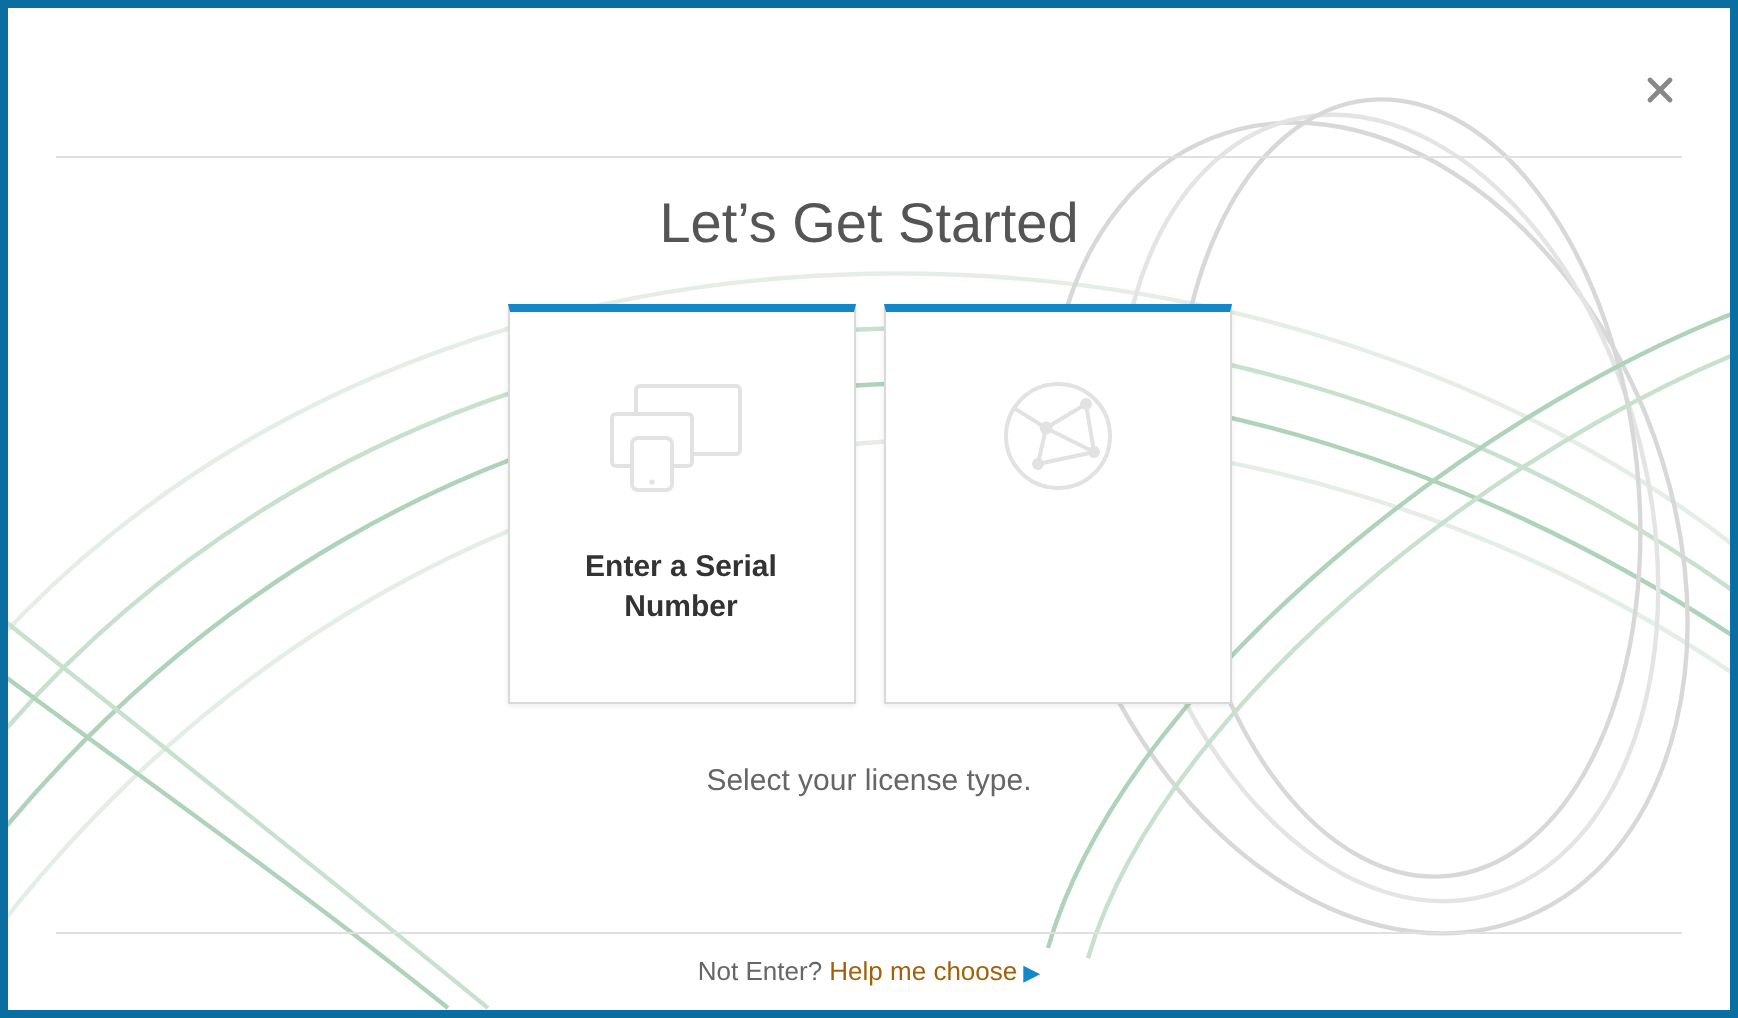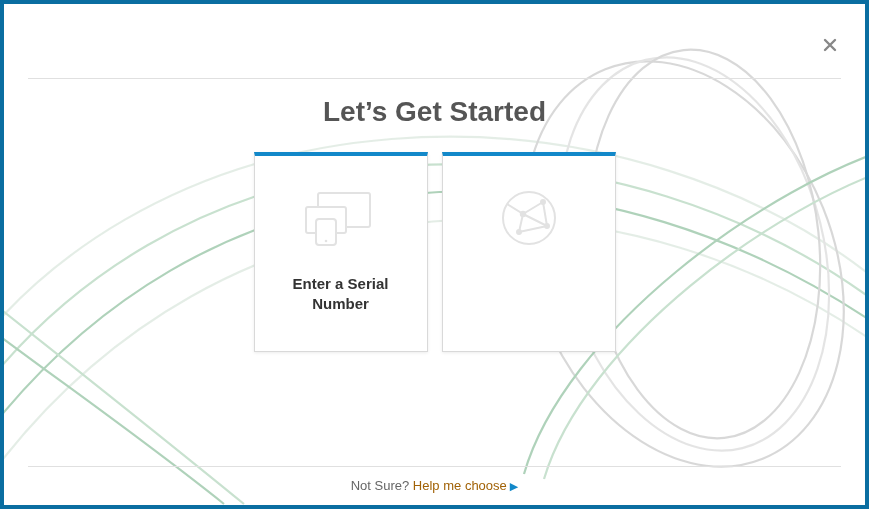--- a/index.html
+++ b/index.html
@@ -25,21 +25,21 @@
   .hr {
     position: absolute; left: 24px; right: 24px; height: 1px;
     background: #e0e0e0;
   }
   .hr-top { top: 74px; }
   .hr-bottom { bottom: 38px; }
   .title {
     position: absolute; top: 92px; left: 0; right: 0;
     text-align: center;
     font-size: 28px; color: #555;
-    font-weight: 700;
+    font-weight: 400;
   }
   .cards {
     position: absolute; top: 148px; left: 0; right: 0;
     display: flex; justify-content: center; gap: 14px;
   }
   .card {
     width: 174px; height: 200px;
     background: #fff;
     border: 1px solid #d9d9d9;
     border-top: 4px solid #1288c9;
@@ -139,20 +139,21 @@
             <circle cx="44" cy="14" r="2" fill="#e2e2e2"></circle>
             <circle cx="48" cy="38" r="2" fill="#e2e2e2"></circle>
             <circle cx="20" cy="44" r="2" fill="#e2e2e2"></circle>
           </g>
         </svg>
       </div>
     </div>
 
   </div>
 
+  <div class="subtext">Select your license type.</div>
 
   <div class="hr hr-bottom"></div>
 
   <div class="footer">
-    <span>Not Sure? </span><span class="link">Help me choose</span><span class="chev">▶</span>
+    <span>Not Enter? </span><span class="link">Help me choose</span><span class="chev">▶</span>
   </div>
 
 </div>
 
 </body></html>

